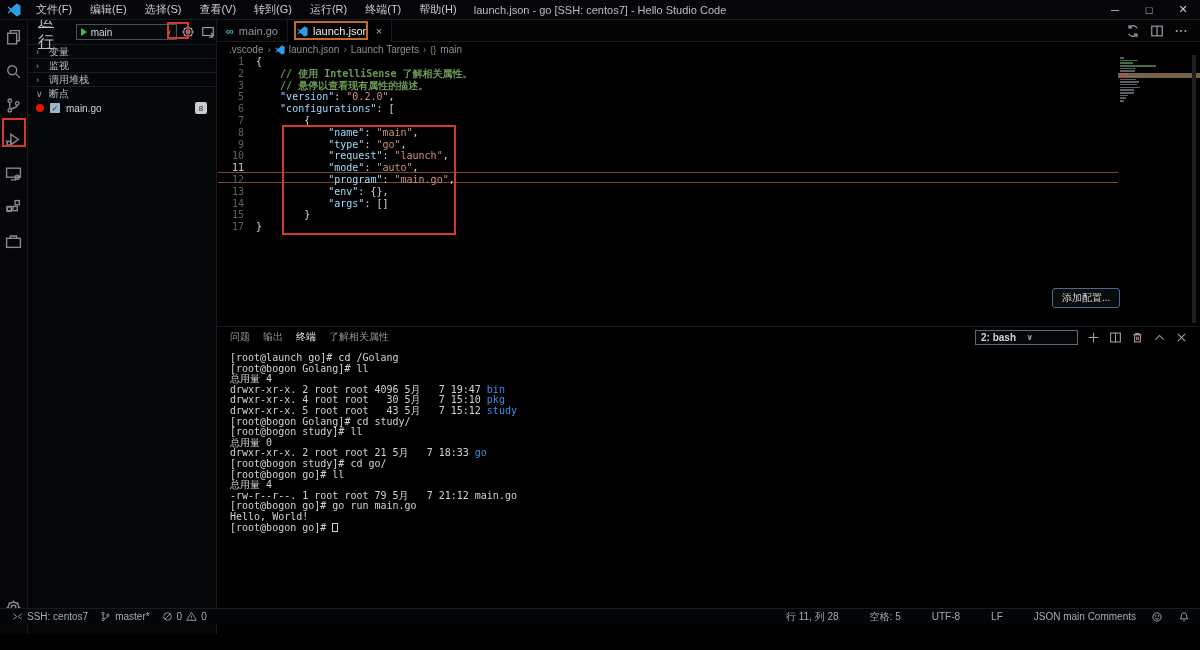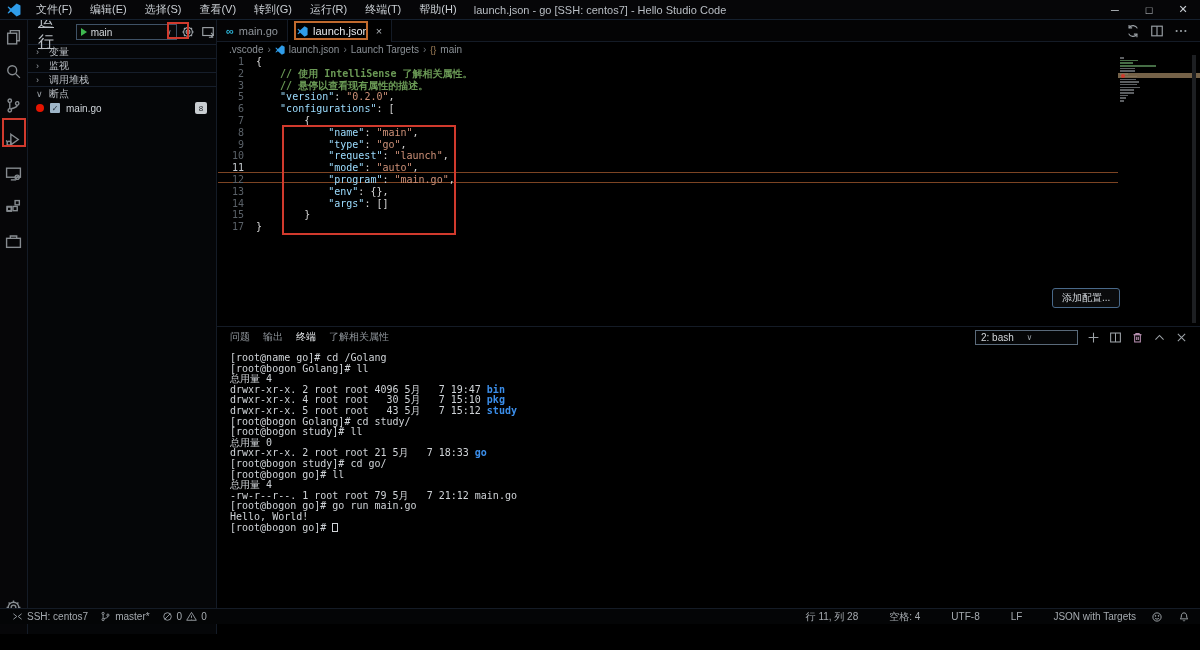--- a/index.html
+++ b/index.html
@@ -90,26 +90,26 @@
   .ann-org { border:2px solid var(--annotation-orange); }
 
   
   .panel { position:absolute; left:217px; top:326px; width:983px; height:308px; background:#000; border-top:1px solid #141b26; }
   .panel-header { height:20px; display:flex; align-items:center; padding-left:13px; }
   .p-tab { font-size:10px; color:#8f959b; margin-right:13px; }
   .p-tab.active { color:#e4e7ea; }
   .panel-actions { margin-left:auto; display:flex; align-items:center; gap:9px; padding-right:12px; }
   .shell-dd { width:103px; height:15px; border:1px solid #5a6a7a; background:#050607; display:flex;
     align-items:center; padding:0 5px; font-size:10px; color:#d2d6da; }
-  .shell-dd span { flex:1; }
+  .shell-dd span { flex:1;font-weight:bold; }
   .terminal { position:absolute; left:13px; top:26px; font-family:"DejaVu Sans Mono","Liberation Mono",monospace;
     font-size:10px; line-height:10.6px; color:#cfd3d7; }
   .t-line { white-space:pre; }
   .tt-w { color:#cfd3d7; }
-  .tt-b { color:var(--terminal-dir-blue);font-weight:bold; }
+  .tt-b { color:var(--terminal-dir-blue); }
   .tt-cur { display:inline-block; width:6px; height:9px; border:1px solid #cfd3d7; vertical-align:-1px; }
 
   
   .statusbar { position:absolute; left:0; top:608px; width:1200px; height:16px; background:#040506;
     border-top:1px solid #141b26; display:flex; align-items:center; font-size:10px; color:#a6abb0; }
   .sb-item { display:flex; align-items:center; gap:4px; margin-left:12px; }
   .sb-right { margin-left:auto; display:flex; align-items:center; gap:15px; margin-right:10px; }
   .sb-right .sb-item { margin-left:16px; }
 </style>
 </head>
@@ -365,21 +365,21 @@
           </svg>
         <svg class="ico" width="13" height="13" viewBox="0 0 16 16">
             <path d="M3,10.5 L8,5.5 L13,10.5"></path>
           </svg>
         <svg class="ico" width="13" height="13" viewBox="0 0 16 16">
             <path d="M3.5,3.5 L12.5,12.5 M12.5,3.5 L3.5,12.5"></path>
           </svg>
       </div>
     </div>
     <div class="terminal" id="terminal">
-        <div class="t-line"><span class="tt-w">[root@name go]# cd /Golang</span></div>
+        <div class="t-line"><span class="tt-w">[root@launch go]# cd /Golang</span></div>
         <div class="t-line"><span class="tt-w">[root@bogon Golang]# ll</span></div>
         <div class="t-line"><span class="tt-w">总用量 4</span></div>
         <div class="t-line"><span class="tt-w">drwxr-xr-x. 2 root root 4096 5月   7 19:47 </span><span class="tt-b">bin</span></div>
         <div class="t-line"><span class="tt-w">drwxr-xr-x. 4 root root   30 5月   7 15:10 </span><span class="tt-b">pkg</span></div>
         <div class="t-line"><span class="tt-w">drwxr-xr-x. 5 root root   43 5月   7 15:12 </span><span class="tt-b">study</span></div>
         <div class="t-line"><span class="tt-w">[root@bogon Golang]# cd study/</span></div>
         <div class="t-line"><span class="tt-w">[root@bogon study]# ll</span></div>
         <div class="t-line"><span class="tt-w">总用量 0</span></div>
         <div class="t-line"><span class="tt-w">drwxr-xr-x. 2 root root 21 5月   7 18:33 </span><span class="tt-b">go</span></div>
         <div class="t-line"><span class="tt-w">[root@bogon study]# cd go/</span></div>
@@ -415,24 +415,24 @@
         </svg>
       <span>0</span>
       <svg class="ico" width="11" height="11" viewBox="0 0 16 16">
           <path d="M8,2 L15,13.5 H1 Z"></path>
           <path d="M8,6.5 V10 M8,11.5 V12.3"></path>
         </svg>
       <span>0</span>
     </div>
     <div class="sb-right">
       <div class="sb-item">行 11, 列 28</div>
-      <div class="sb-item">空格: 4</div>
+      <div class="sb-item">空格: 5</div>
       <div class="sb-item">UTF-8</div>
       <div class="sb-item">LF</div>
-      <div class="sb-item">JSON with Targets</div>
+      <div class="sb-item">JSON main Comments</div>
       <svg class="ico" width="12" height="12" viewBox="0 0 16 16">
           <circle cx="8" cy="8" r="5.5"></circle>
           <circle cx="6" cy="6.5" r="0.6" fill="#9da3a8"></circle>
           <circle cx="10" cy="6.5" r="0.6" fill="#9da3a8"></circle>
           <path d="M5.3,9.5 C6.3,11.2 9.7,11.2 10.7,9.5"></path>
         </svg>
       <svg class="ico" width="12" height="12" viewBox="0 0 16 16">
           <path d="M8,2.5 C5.5,2.5 4.5,4.5 4.5,6.5 C4.5,9.5 3,10.5 3,10.5 H13 C13,10.5 11.5,9.5 11.5,6.5 C11.5,4.5 10.5,2.5 8,2.5 Z"></path>
           <path d="M6.8,12.5 C7,13.5 9,13.5 9.2,12.5"></path>
         </svg>

